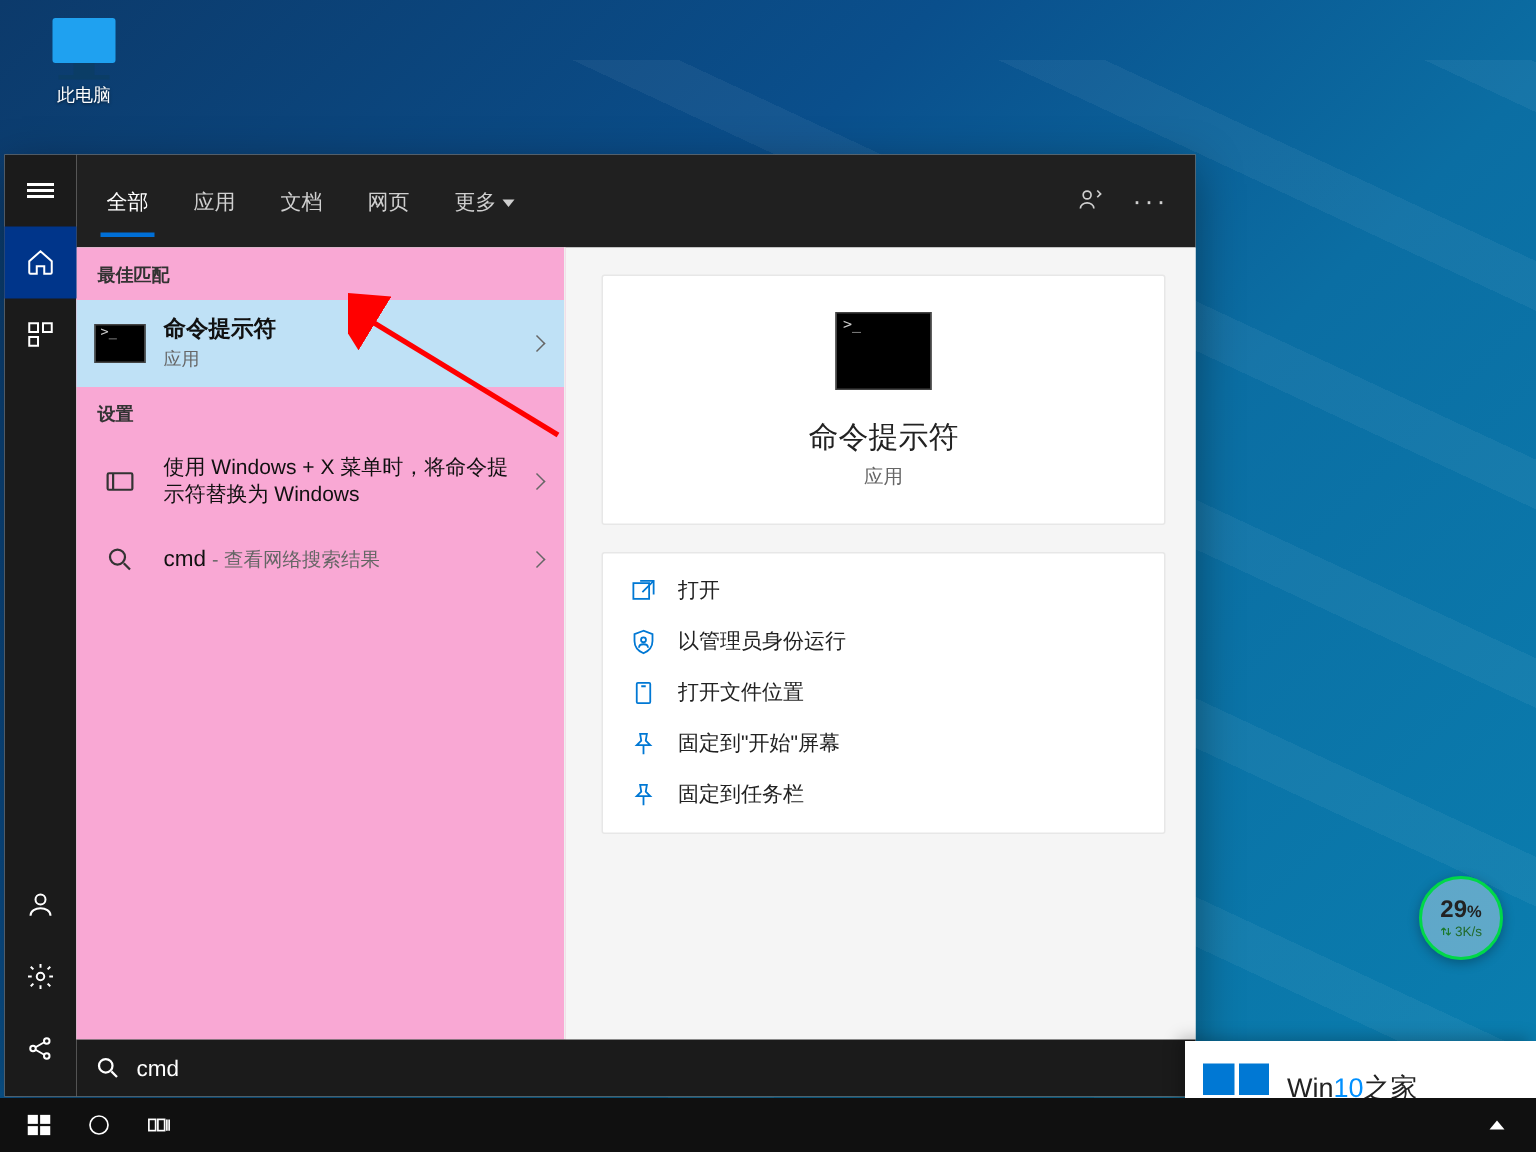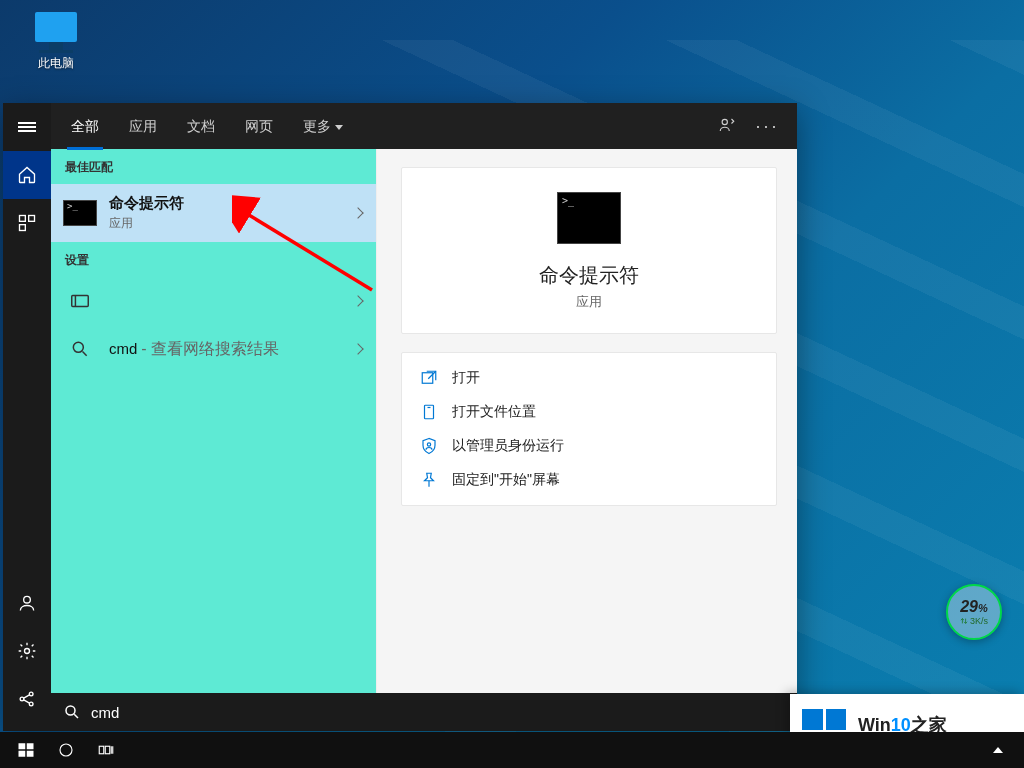--- a/index.html
+++ b/index.html
@@ -58,39 +58,39 @@
     position: relative;
   }
   .side .cell.active { background: #00358a; }
   .side svg { width: 20px; height: 20px; fill: none; stroke: #fff; stroke-width: 1.6; }
   .side .hamburger div { width: 18px; height: 2px; background: #fff; margin: 2px 0; }
 
   .content {
     flex: 1; display: flex; flex-direction: column; min-width: 0;
   }
   .tabs {
-    height: 46px; background: #202020; display: flex; align-items: center;
+    height: 62px; background: #202020; display: flex; align-items: center;
     padding: 0 10px 0 16px; color: #c8c8c8; font-size: 14px;
   }
   .tabs .tab { margin-right: 22px; padding: 14px 4px 12px 4px; position: relative; color: #cfcfcf; }
   .tabs .tab.active { color: #fff; }
   .tabs .tab.active::after {
     content: ""; position: absolute; left: 0; right: 0; bottom: -2px; height: 3px; background: #006fd6;
   }
   .tabs .more .caret { display:inline-block; margin-left:4px; border-left:4px solid transparent; border-right:4px solid transparent; border-top:5px solid #cfcfcf; vertical-align: middle;}
   .tabs .spacer { flex: 1; }
   .tabs .icon-right { width: 40px; text-align: center; color: #cfcfcf; position: relative; }
   .tabs .ellipsis { letter-spacing: 2px; font-size: 18px; line-height: 1; }
   .feedback-person svg { width:18px; height:18px; stroke:#cfcfcf; fill:none; stroke-width:1.5; }
 
   .body {
     flex: 1; display: flex; background: #f5f5f5; min-height: 0;
   }
   .left-col {
-    width: 326px; background: #5eead4; display: flex; flex-direction: column;
+    width: 326px; background: #f9a8d4; display: flex; flex-direction: column;
     border-right: 1px solid #eee;
   }
   .section-head {
     font-size: 12px; font-weight: 600; color: #333; padding: 10px 14px 8px 14px;
   }
   .result {
     display: flex; align-items: center; padding: 10px 12px; position: relative;
   }
   .result .icon-box {
     width: 34px; height: 28px; margin-right: 12px; display:flex; align-items:center; justify-content:center;
@@ -100,21 +100,21 @@
   .result .sub { font-size: 12px; color: #666; margin-top: 2px; }
   .cmd-icon { width: 34px; height: 26px; background: #000; border: 1px solid #444; position: relative;}
   .cmd-icon::before { content:">_"; position:absolute; top:0; left:3px; font-size:9px; color:#ccc; font-family: monospace;}
   .chev {
     position: absolute; right: 14px; top: 50%; transform: translateY(-50%);
     width: 8px; height: 8px; border-right: 1.5px solid #666; border-top: 1.5px solid #666;
     transform: translateY(-50%) rotate(45deg);
   }
   .setting-item .icon-box svg { stroke:#333; }
   .web-item svg { stroke:#333; }
-  .web-sub { font-size: 16px; color: #666; }
+  .web-sub { font-size: 13px; color: #666; }
   .web-title { font-size: 15px; color:#111; }
   .web-row { display:flex; align-items:baseline; gap:4px;}
 
   .right-col {
     flex: 1; padding: 18px 20px 20px 24px; min-width:0;
   }
   .preview-card {
     background: #fff; border: 1px solid #e7e7e7; border-radius: 2px;
     display:flex; flex-direction:column; align-items:center;
     padding: 24px 20px 22px 20px; margin-bottom: 18px;
@@ -149,33 +149,33 @@
   
   .arrow-annot { position:absolute; left:232px; top:190px; pointer-events:none; z-index:20;}
 
   
   .net-widget {
     position:absolute; right:22px; bottom:128px; width:56px; height:56px;
     border-radius:50%; background:rgba(255,255,255,.35); border:2px solid #00d848;
     display:flex; flex-direction:column; align-items:center; justify-content:center;
     color:#0e3a1a; box-shadow:0 2px 8px rgba(0,0,0,.3);
   }
-  .net-widget .pct { font-size:16px; font-weight:600; color:#222;font-style:italic;}
+  .net-widget .pct { font-size:16px; font-weight:600; color:#222;}
   .net-widget .pct small{ font-size:11px; }
   .net-widget .spd { font-size:9px; color:#226a2a; display:flex; align-items:center; gap:2px;}
 
   
   .watermark {
     position:absolute; right:0; bottom:0; width:234px; height:74px;
     background:#fff; display:flex; align-items:center; padding:8px 14px 8px 12px; gap:12px;
     box-shadow: -4px -2px 10px rgba(0,0,0,.25);
   }
   .winlogo { width:44px; height:44px; display:grid; grid-template-columns:1fr 1fr; grid-template-rows:1fr 1fr; gap:3px;}
   .winlogo div{ background:#0078d4;}
-  .watermark .txt .t1{ font-size:18px; font-weight:700; color:#222;}
+  .watermark .txt .t1{ font-size:18px; font-weight:400; color:#222;}
   .watermark .txt .t2{ font-size:11px; color:#666;}
   .highlight{ color:#0090ff;}
 
   
   .taskbar {
     position:absolute; left:0; right:0; bottom:0; height:36px;
     background:#101010; display:flex; align-items:center; padding:0 6px;
     color:#fff;
   }
   .taskbar .tb { width:40px; height:36px; display:flex; align-items:center; justify-content:center;}
@@ -273,20 +273,23 @@
           <div class="chev"></div>
         </div>
 
         <div class="section-head">设置</div>
         <div class="result setting-item">
           <div class="icon-box">
             <svg viewBox="0 0 24 24" width="22" height="22" fill="none" stroke-width="1.6">
                 <rect x="3" y="6" width="18" height="12" rx="1"></rect>
                 <line x1="7" y1="18" x2="7" y2="6"></line>
               </svg>
+          </div>
+          <div style="flex:1; padding-right:24px;">
+            <div class="title" style="font-size:14px; font-weight:400;">使用 Windows + X 菜单时，将命令提示符替换为 Windows</div>
           </div>
           <div class="chev"></div>
         </div>
 
         <div class="result web-item">
           <div class="icon-box">
             <svg viewBox="0 0 24 24" width="20" height="20" fill="none" stroke-width="1.8">
                 <circle cx="10" cy="10" r="6"></circle>
                 <line x1="20" y1="20" x2="15" y2="15"></line>
               </svg>
@@ -309,39 +312,46 @@
           <div class="action">
             <svg viewBox="0 0 24 24">
                 <rect x="3" y="5" width="14" height="14"></rect>
                 <path d="M9 3h12v12"></path>
                 <path d="M21 3 11 13"></path>
               </svg>
             <span>打开</span>
           </div>
           <div class="action">
             <svg viewBox="0 0 24 24">
-                <rect x="6" y="3" width="12" height="18" rx="1"></rect>
-                <line x1="10" y1="6" x2="14" y2="6"></line>
-              </svg>
-            <span>打开文件位置</span>
-          </div>
-          <div class="action">
-            <svg viewBox="0 0 24 24">
                 <path d="M12 2 4 5v6c0 5 3.5 9 8 11 4.5-2 8-6 8-11V5z"></path>
                 <circle cx="12" cy="10" r="2.2"></circle>
                 <path d="M8 17c0-2 2-3 4-3s4 1 4 3"></path>
               </svg>
             <span>以管理员身份运行</span>
+          </div>
+          <div class="action">
+            <svg viewBox="0 0 24 24">
+                <rect x="6" y="3" width="12" height="18" rx="1"></rect>
+                <line x1="10" y1="6" x2="14" y2="6"></line>
+              </svg>
+            <span>打开文件位置</span>
           </div>
           <div class="action">
             <svg viewBox="0 0 24 24">
                 <path d="M9 3h6l-1 6 4 4H6l4-4z"></path>
                 <line x1="12" y1="13" x2="12" y2="21"></line>
               </svg>
             <span>固定到"开始"屏幕</span>
+          </div>
+          <div class="action">
+            <svg viewBox="0 0 24 24">
+                <path d="M9 3h6l-1 6 4 4H6l4-4z"></path>
+                <line x1="12" y1="13" x2="12" y2="21"></line>
+              </svg>
+            <span>固定到任务栏</span>
           </div>
         </div>
       </div>
     </div>
 
     <div class="search-bar">
       <svg viewBox="0 0 24 24">
           <circle cx="10" cy="10" r="6"></circle>
           <line x1="20" y1="20" x2="15" y2="15"></line>
         </svg>

